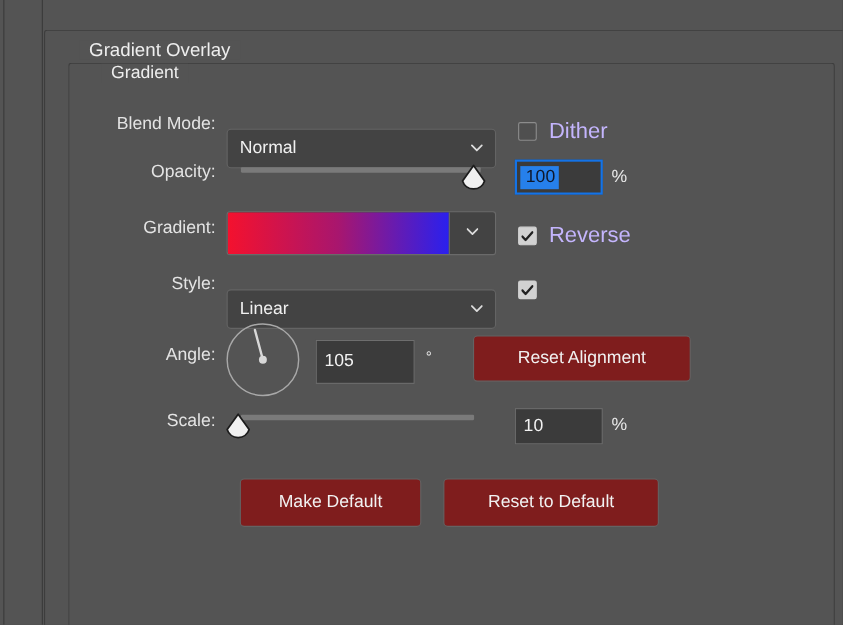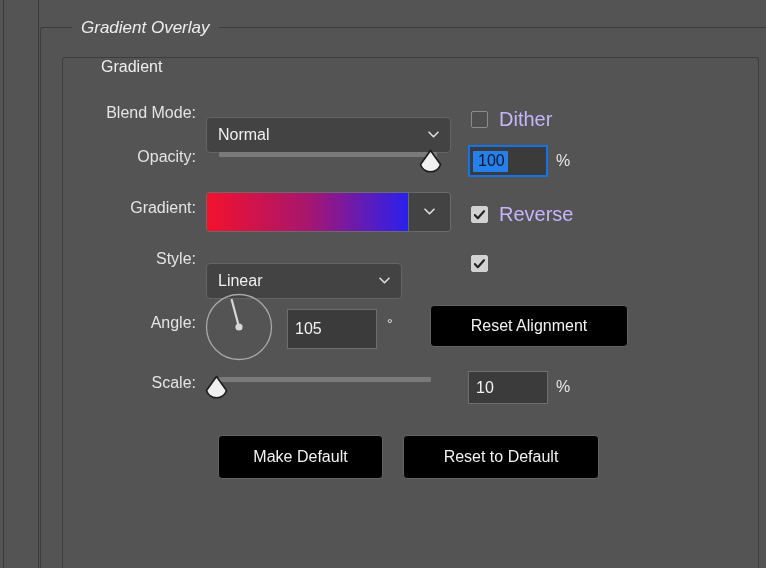--- a/index.html
+++ b/index.html
@@ -55,22 +55,21 @@
     position: absolute;
     background: #545454;
     padding: 0 9px;
     font-size: 17px;
     line-height: 17px;
     color: #eeeeee;
     white-space: nowrap;
   }
   #outer-legend {
     left: 72px;
-    top: 19px;
-    font-style: italic;
+    top: 37px;
   }
   #inner-legend {
     left: 92px;
     top: 58px;
     font-size: 16px;
   }
   .field-label {
     position: absolute;
     right: 0;
     text-align: right;
@@ -229,21 +228,21 @@
     top: 293px;
     width: 68px;
     height: 68px;
   }
   #angle-dial svg { display: block; }
 
   
   .pushbutton {
     position: absolute;
     box-sizing: border-box;
-    background: #000000;
+    background: #7f1d1d;
     border: 1px solid #636363;
     border-radius: 4px;
     display: flex;
     align-items: center;
     justify-content: center;
     font-size: 16px;
     color: #f2f2f2;
     cursor: default;
     white-space: nowrap;
   }
@@ -312,21 +311,21 @@
     <svg width="11" height="10" viewBox="0 0 11 10">
       <polyline points="0.8,5 3.8,8.2 10,1.2" fill="none" stroke="#222222" stroke-width="2.1" stroke-linecap="round" stroke-linejoin="round"></polyline>
     </svg>
   </span>
   <span class="check-label">Reverse</span>
 </div>
 
 <div class="label-col" style="top:250px;">
   <span class="field-label" style="position:static;">Style:</span>
 </div>
-<div class="select" id="style-select" style="left:206px; top:245px; width:196px; height:36px;">
+<div class="select" id="style-select" style="left:206px; top:245px; width:245px; height:36px;">
   <span>Linear</span>
   <span class="chev">
     <svg width="11" height="11" viewBox="0 0 11 11">
       <polyline points="1,3.2 5.5,7.8 10,3.2" fill="none" stroke="#dcdcdc" stroke-width="1.6" stroke-linecap="round" stroke-linejoin="round"></polyline>
     </svg>
   </span>
 </div>
 
 <div class="checkrow" style="left:471px; top:255px;">
   <span class="checkbox on">

